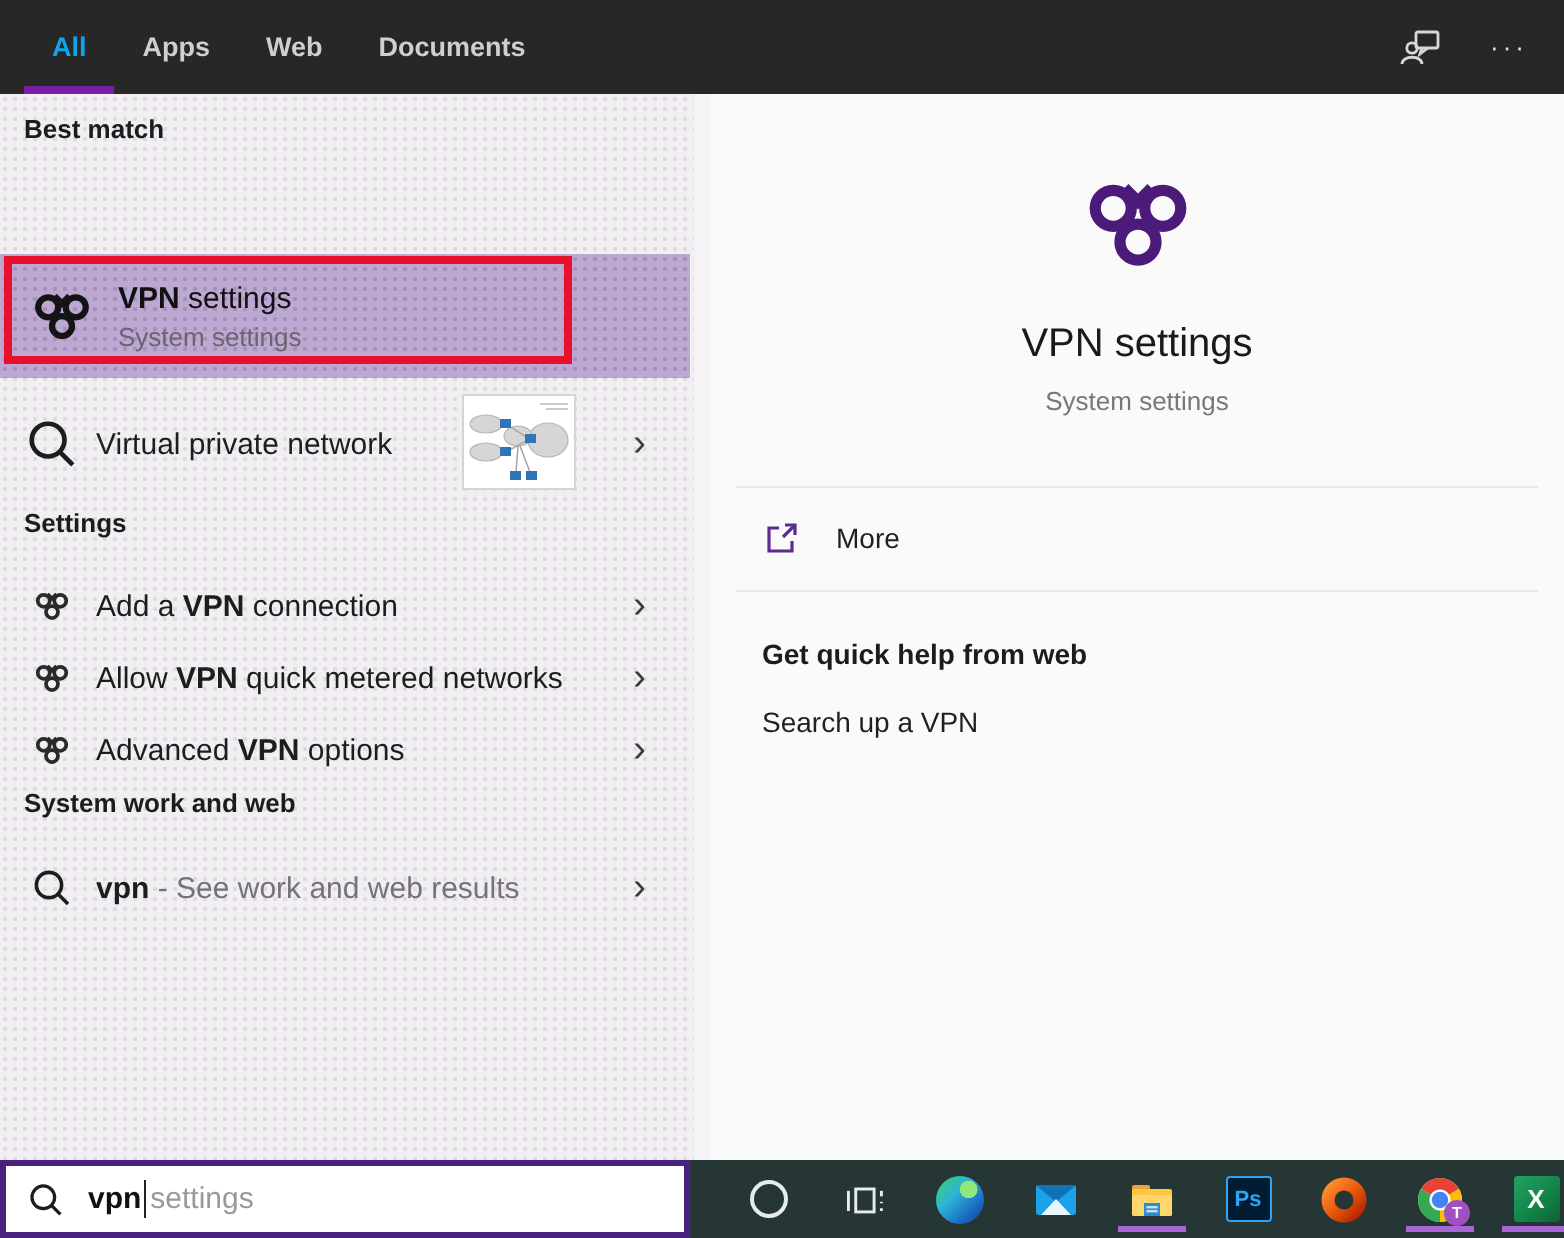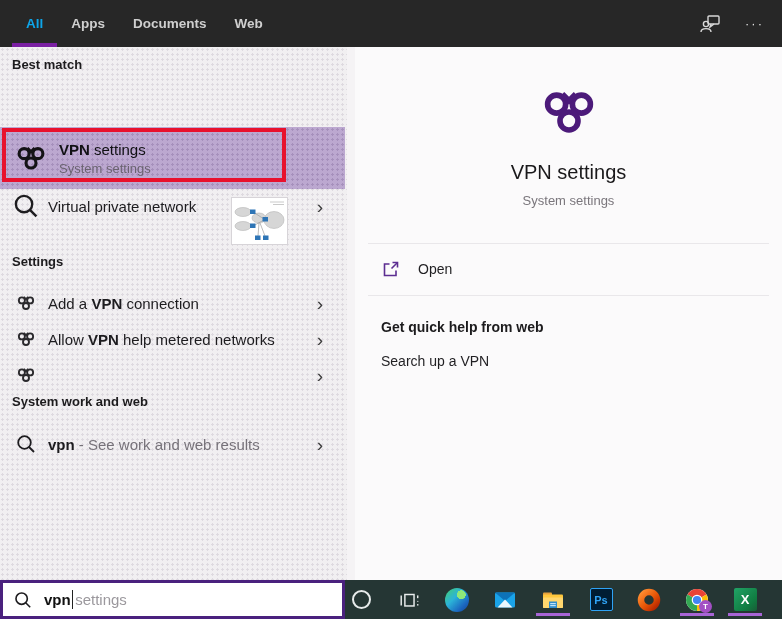--- a/index.html
+++ b/index.html
@@ -59,21 +59,21 @@
   .help-item { position:absolute; left:26px; top:306px; font-size:14px; color:#201f22; }
 
   
   .bottombar { position:absolute; left:0; bottom:0; width:782px; height:39px; display:flex; }
   .searchbox { width:345px; height:39px; background:#ffffff; border:3px solid #4a217e; display:flex; align-items:center; flex:0 0 auto; }
   .searchbox .sicon { margin-left:11px; width:18px; height:18px; }
   .typed { margin-left:12px; font-size:15px; font-weight:bold; color:#111; }
   .caret { width:1.5px; height:19px; background:#222; margin-left:1px; }
   .sugg { margin-left:2px; font-size:15px; color:#9b989d; }
 
-  .taskbar { flex:1; background:#253634; display:flex; align-items:center; padding-left:4px; gap:24px; }
+  .taskbar { flex:1; background:#253634; display:flex; align-items:center; padding-left:27px; gap:24px; }
   .tb-item { position:relative; width:24px; height:33px; display:flex; align-items:center; justify-content:center; flex:0 0 auto; }
   .tb-item.running::after { content:""; position:absolute; left:-5px; right:-5px; bottom:0; height:3px; background:#a765d6; }
 
   .cortana-ring { width:19px; height:19px; border:2.5px solid #e7ebeb; border-radius:50%; }
   .ps-tile { width:23px; height:23px; background:#001d33; border:1.5px solid #2fa3f5; border-radius:2px;
     color:#2fa3f5; font-size:11px; font-weight:bold; display:flex; align-items:center; justify-content:center; }
   .excel-tile { width:23px; height:23px; background:linear-gradient(135deg,#21a366 0%,#107c41 70%,#185c37 100%);
     border-radius:2px; color:#fff; font-size:13px; font-weight:bold; display:flex; align-items:center; justify-content:center; }
   .edge-circle { width:24px; height:24px; border-radius:50%;
     background:radial-gradient(circle at 68% 28%, #8fe879 0 18%, transparent 19%),
@@ -108,24 +108,24 @@
 
   <div class="topbar">
     <div class="tabs">
       <div class="tab selected">
           <span>All</span>
         </div>
       <div class="tab">
           <span>Apps</span>
         </div>
       <div class="tab">
+          <span>Web</span>
+        </div>
+      <div class="tab">
           <span>Documents</span>
-        </div>
-      <div class="tab">
-          <span>Web</span>
         </div>
     </div>
     <div class="topbar-right">
       <svg width="24" height="24" viewBox="0 0 24 24">
         <g fill="none" stroke="#d8d8d8" stroke-width="1.4">
           <rect x="9" y="4" width="11" height="8" rx="1"></rect>
           <path d="M12 12 L11 15 L15 12"></path>
           <circle cx="7" cy="12" r="2.6"></circle>
           <path d="M2 20 C2 15.5 12 15.5 12 20"></path>
         </g>
@@ -142,21 +142,21 @@
       <svg class="bm-icon" viewBox="0 0 48 48">
         <use href="#vpn-glyph" stroke="#141316"></use>
       </svg>
       <div class="bm-text">
         <div class="bm-title"><b>VPN</b><span> settings</span></div>
         <div class="bm-sub">System settings</div>
       </div>
     </div>
     <div class="red-frame"></div>
 
-    <div class="lrow" style="top:132px; height:54px;text-align:center;">
+    <div class="lrow" style="top:148px; height:54px;text-align:center;">
       <svg class="licon" width="26" height="26" viewBox="0 0 20 20">
         <use href="#mag-glyph" stroke="#1d1c1f"></use>
       </svg>
       <span class="ltext">Virtual private network</span>
       <span class="chev">›</span>
     </div>
     <div class="thumb">
       <svg width="55" height="46" viewBox="0 0 55 46">
         <g fill="#d6d6d6" stroke="#b5b5b5" stroke-width="0.6">
           <ellipse cx="11" cy="14" rx="8" ry="4.5"></ellipse>
@@ -191,28 +191,29 @@
           <use href="#vpn-glyph" stroke="#2a292c" stroke-width="6"></use>
         </svg>
       <span class="ltext"><span>Add a </span><b>VPN</b><span> connection</span></span>
       <span class="chev">›</span>
     </div>
 
     <div class="lrow" style="top:274px; height:36px;">
       <svg class="licon" width="18" height="18" viewBox="0 0 48 48">
           <use href="#vpn-glyph" stroke="#2a292c" stroke-width="6"></use>
         </svg>
-      <span class="ltext"><span>Allow </span><b>VPN</b><span> help metered networks</span></span>
+      <span class="ltext"><span>Allow </span><b>VPN</b><span> quick metered networks</span></span>
       <span class="chev">›</span>
     </div>
 
     <div class="lrow" style="top:310px; height:36px;">
       <svg class="licon" width="18" height="18" viewBox="0 0 48 48">
           <use href="#vpn-glyph" stroke="#2a292c" stroke-width="6"></use>
         </svg>
+      <span class="ltext"><span>Advanced </span><b>VPN</b><span> options</span></span>
       <span class="chev">›</span>
     </div>
 
     <div class="section-header" style="top:347px">System work and web</div>
 
     <div class="lrow" style="top:378px; height:38px;">
       <svg class="licon" width="20" height="20" viewBox="0 0 20 20">
           <use href="#mag-glyph" stroke="#1d1c1f"></use>
         </svg>
       <span class="ltext"><b>vpn</b><span class="gray"> - See work and web results</span></span>
@@ -229,21 +230,21 @@
 
     <div class="rp-div" style="top:196px"></div>
     <div class="open-row">
       <svg class="oicon" viewBox="0 0 20 20">
         <g fill="none" stroke="#5c2d91" stroke-width="1.6">
           <path d="M8.5 5 H3.5 V16.5 H15 V11.5"></path>
           <path d="M11.5 3.5 H16.5 V8.5"></path>
           <path d="M16.5 3.5 L10.5 9.5"></path>
         </g>
       </svg>
-      <span class="olabel">Open</span>
+      <span class="olabel">More</span>
     </div>
     <div class="rp-div" style="top:248px"></div>
 
     <div class="help-header">Get quick help from web</div>
     <div class="help-item">Search up a VPN</div>
   </div>
 
   <div class="bottombar">
     <div class="searchbox">
       <svg class="sicon" viewBox="0 0 20 20">

